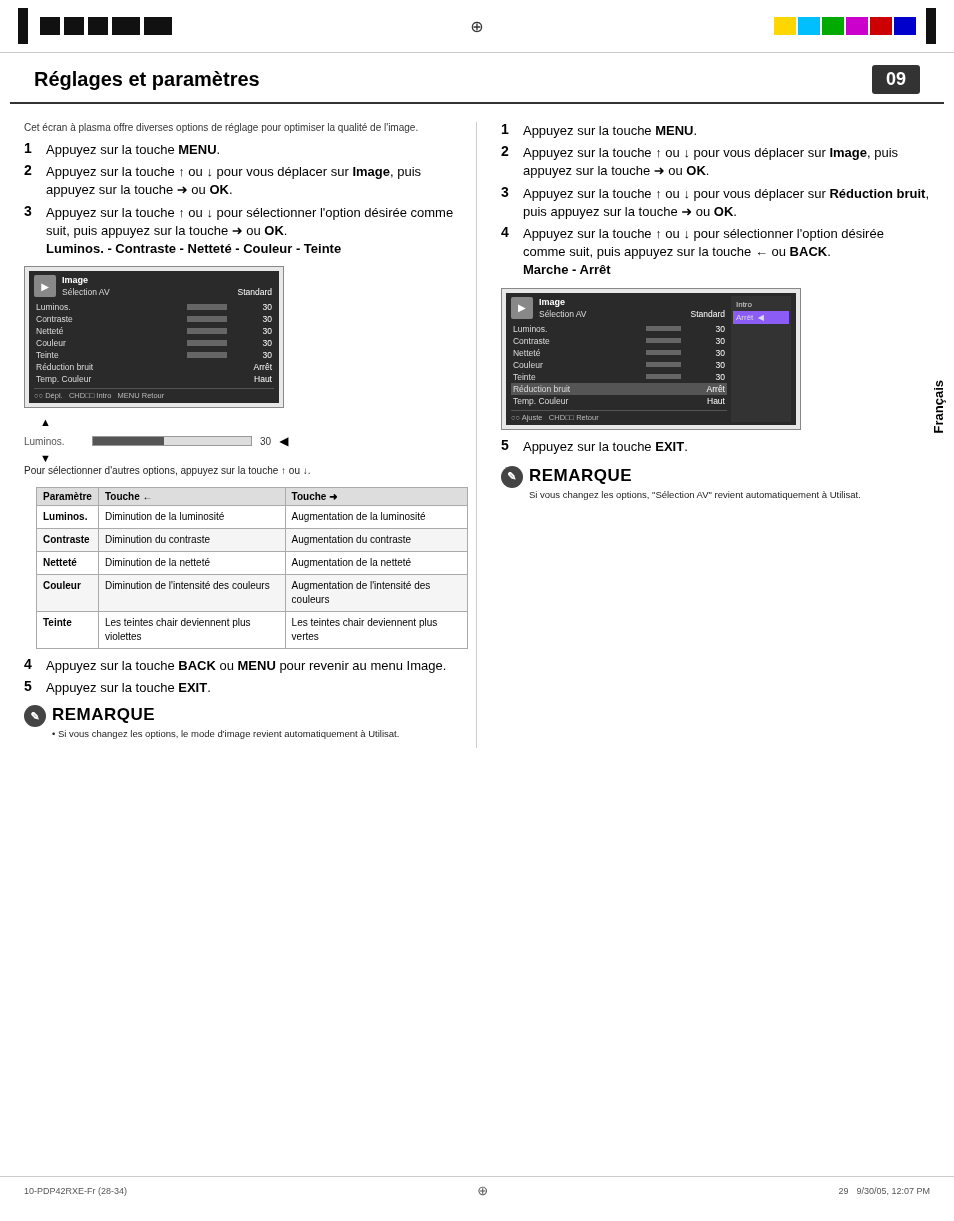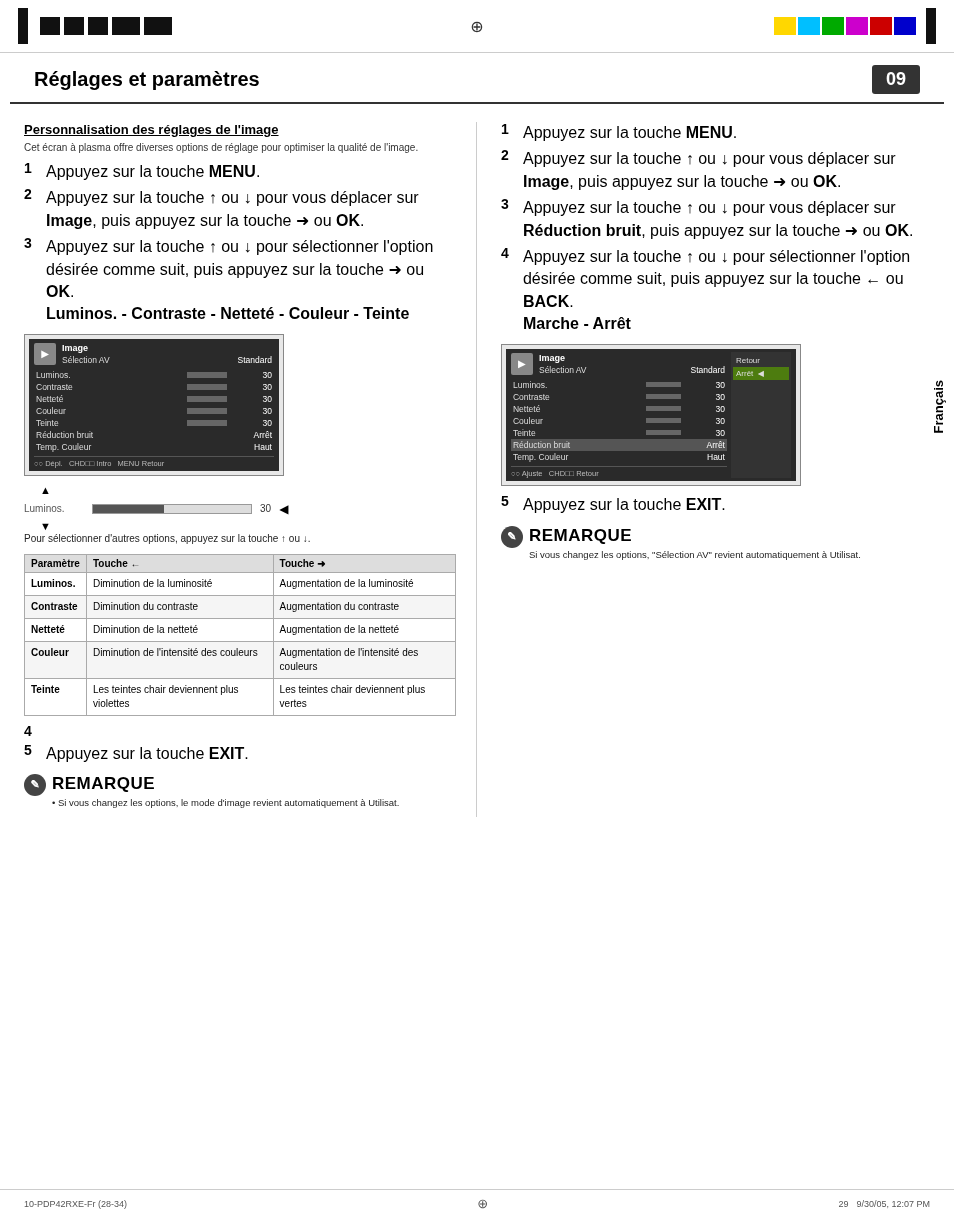--- a/index.html
+++ b/index.html
@@ -122,21 +122,21 @@
       align-items: flex-start;
     }
     .step-num {
       font-size: 14px;
       font-weight: bold;
       min-width: 18px;
       margin-right: 4px;
       margin-top: -1px;
     }
     .step-text {
-      font-size: 16px;
+      font-size: 13px;
       line-height: 1.4;
     }
     .step-text b { font-weight: bold; }
 
     
     .menu-box {
       background: #e8e8e8;
       border: 1px solid #888;
       padding: 4px;
       margin: 8px 0;
@@ -188,21 +188,21 @@
       font-size: 10px;
       line-height: 1.45;
       margin-bottom: 4px;
       color: #222;
     }
 
     
     .param-table {
       width: 100%;
       border-collapse: collapse;
-      margin: 8px 0;
+      margin: 8px 12px;
       font-size: 10px;
     }
     .param-table th {
       background: #ddd;
       border: 1px solid #aaa;
       padding: 3px 6px;
       font-weight: bold;
       text-align: left;
     }
     .param-table td {
@@ -280,21 +280,21 @@
       width: 60px;
       margin-left: 4px;
       background: #333;
       padding: 2px;
     }
     .menu-side-row {
       font-size: 8px;
       padding: 2px 3px;
       color: #ddd;
     }
-    .menu-side-row.selected { background: #4d7c0f; }
+    .menu-side-row.selected { background: #8b5cf6; }
   </style>
 </head>
 <body>
 
 <div class="top-bar">
   <div class="top-bar-left">
     <div class="black-rect" style="width:10px;height:36px;"></div>
     <div style="width:6px;"></div>
     <div class="black-rect"></div>
     <div class="black-rect"></div>
@@ -317,21 +317,20 @@
 
 <div class="page-title-bar">
   <span class="page-title-text">Réglages et paramètres</span>
   <span class="page-number-badge">09</span>
 </div>
 
 <div class="main-content">
 
   <div class="left-col">
 
-    <div class="section-title">Personnalisation des réglages de l'image</div>
     <div class="section-subtitle">Cet écran à plasma offre diverses options de réglage pour optimiser la qualité de l'image.</div>
 
     <div class="step-item">
       <span class="step-num">1</span>
       <span class="step-text">Appuyez sur la touche <b>MENU</b>.</span>
     </div>
 
     <div class="step-item">
       <span class="step-num">2</span>
       <span class="step-text">Appuyez sur la touche ↑ ou ↓ pour vous déplacer sur <b>Image</b>, puis appuyez sur la touche ➜ ou <b>OK</b>.</span>
@@ -453,20 +452,21 @@
         <tr>
           <td>Teinte</td>
           <td>Les teintes chair deviennent plus violettes</td>
           <td>Les teintes chair deviennent plus vertes</td>
         </tr>
       </tbody>
     </table>
 
     <div class="step-item">
       <span class="step-num">4</span>
+      <span class="step-text">Appuyez sur la touche <b>BACK</b> ou <b>MENU</b> pour revenir au menu Image.</span>
     </div>
 
     <div class="step-item">
       <span class="step-num">5</span>
       <span class="step-text">Appuyez sur la touche <b>EXIT</b>.</span>
     </div>
 
     <div class="remarque-box">
       <div class="remarque-icon">✎</div>
       <div class="remarque-content">
@@ -556,21 +556,21 @@
               <span class="label">Réduction bruit</span>
               <span class="value">Arrêt</span>
             </div>
           <div class="menu-row">
               <span class="label">Temp. Couleur</span>
               <span class="value">Haut</span>
             </div>
           <div style="border-top:1px solid #555;margin-top:3px;padding-top:2px;font-size:7.5px;color:#bbb;">○○ Ajuste&nbsp;&nbsp; CHD□□ Retour</div>
         </div>
         <div class="menu-side-col">
-          <div class="menu-side-row">Retour</div>
+          <div class="menu-side-row">Intro</div>
           <div class="menu-side-row selected">Arrêt &nbsp;◀</div>
         </div>
       </div>
     </div>
 
     <div class="step-item">
       <span class="step-num">5</span>
       <span class="step-text">Appuyez sur la touche <b>EXIT</b>.</span>
     </div>
 
@@ -581,18 +581,18 @@
         <div class="remarque-text">Si vous changez les options, "Sélection AV" revient automatiquement à Utilisat.</div>
       </div>
     </div>
 
   </div>
 
 </div>
 
 <div class="francais-label">Français</div>
 
-<div style="position:absolute;bottom:4px;left:0;right:0;border-top:1px solid #ccc;display:flex;align-items:center;padding:6px 24px;font-size:9px;color:#555;">
+<div style="position:absolute;bottom:17px;left:0;right:0;border-top:1px solid #ccc;display:flex;align-items:center;padding:6px 24px;font-size:9px;color:#555;">
   <span>10-PDP42RXE-Fr (28-34)</span>
   <span style="margin-left:auto;margin-right:auto;font-size:13px;">⊕</span>
   <span style="margin-right:8px;">29</span>
   <span>9/30/05, 12:07 PM</span>
 </div>
 
 </body></html>

